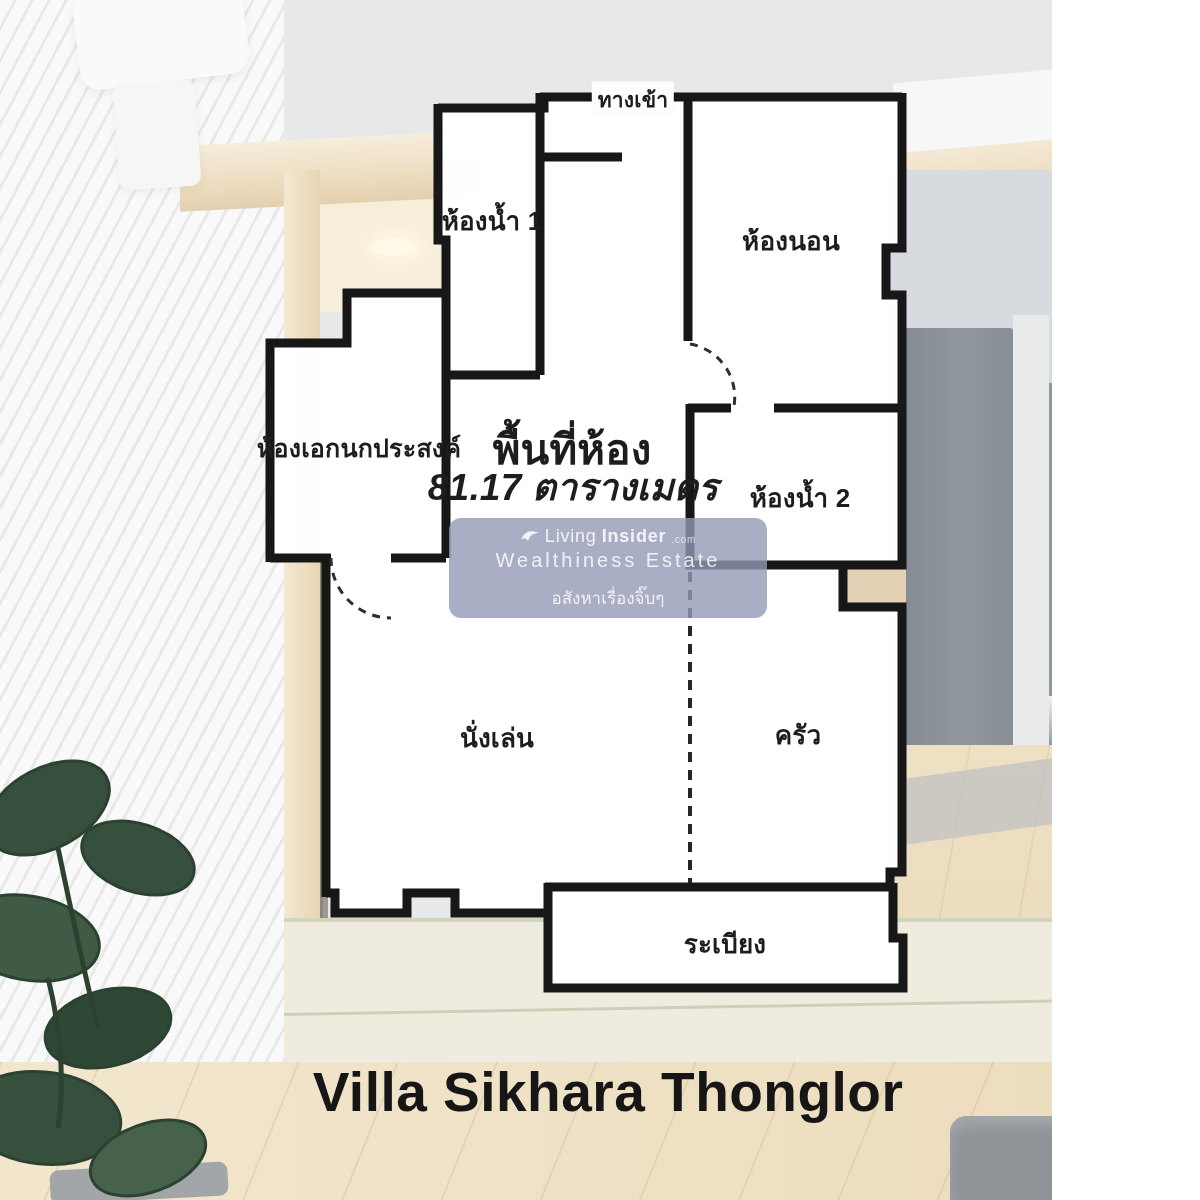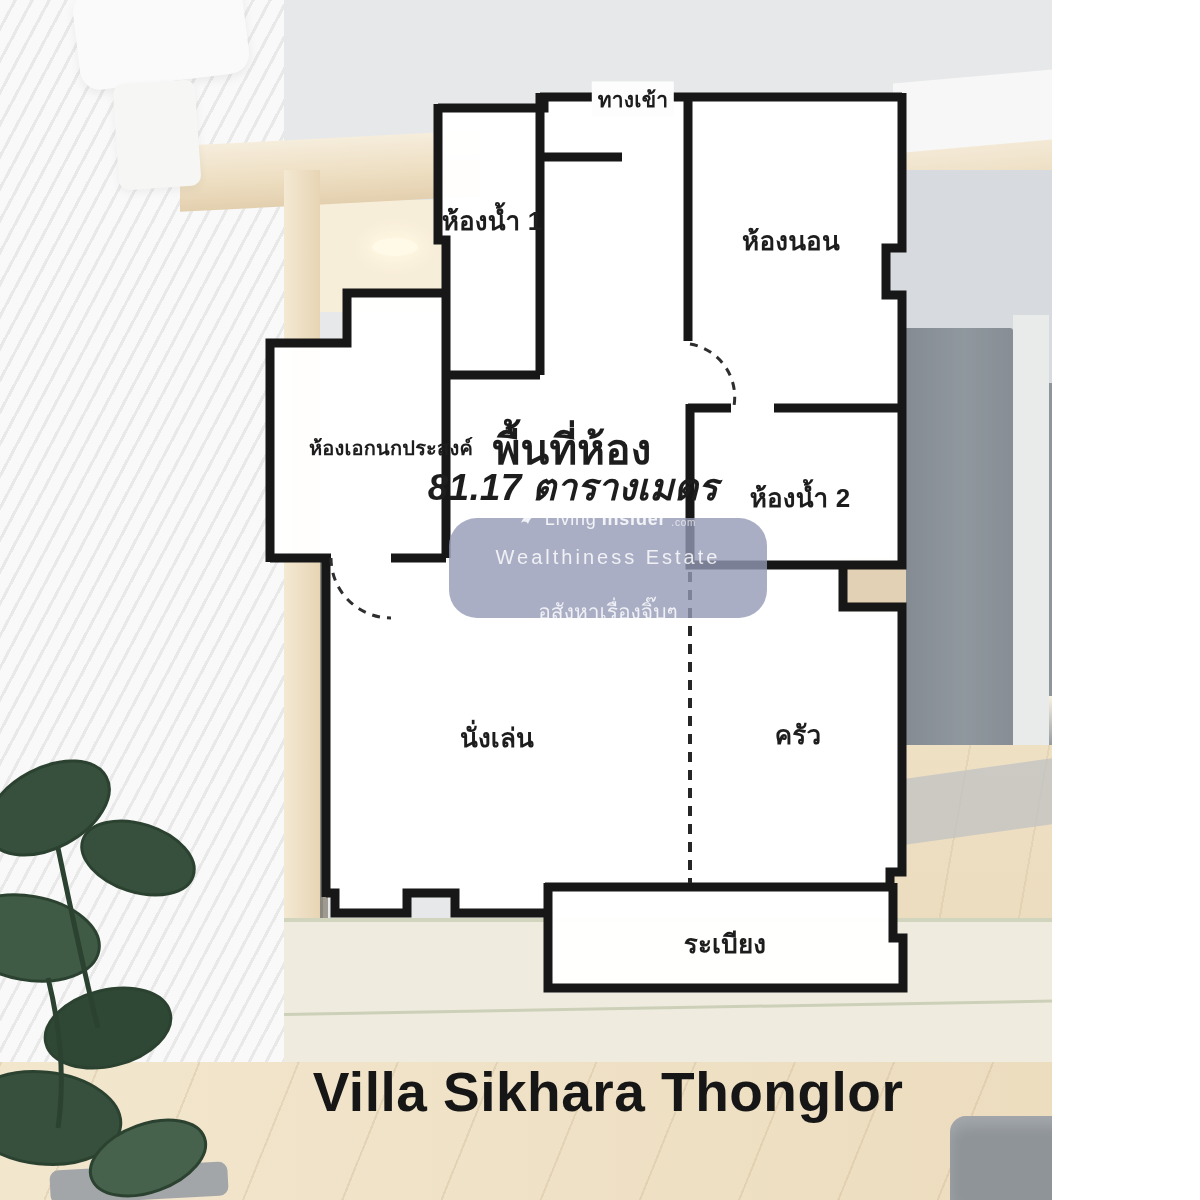--- a/index.html
+++ b/index.html
@@ -45,32 +45,32 @@
   .cushion{left:50px;top:1166px;width:178px;height:34px;background:#a3a6a8;border-radius:9px;transform:rotate(-3deg);}
   .haze{left:0;top:0;width:1200px;height:1200px;background:rgba(255,255,255,.26);}
 
   
   .plan-svg{left:0;top:0;width:1200px;height:1200px;z-index:4;}
   .room-label{position:absolute;z-index:5;transform:translate(-50%,-50%);white-space:nowrap;
     color:#1d1d1d;font-weight:600;font-size:26px;letter-spacing:.2px;}
   .entrance-label{font-size:21px;background:#fdfdfd;padding:1px 6px;z-index:6;}
   .area-line1{font-size:42px;font-weight:700;}
   .area-line2{font-size:37px;font-weight:700;font-style:italic;}
-  .mp-label{font-size:20px;margin-left:32px;}
+  .mp-label{font-size:25px;}
 
   
   .watermark{left:449px;top:518px;width:318px;height:100px;z-index:7;background:rgba(147,154,182,.8);
-    border-radius:28px;display:flex;flex-direction:column;align-items:center;justify-content:center;gap:16px;
+    border-radius:12px;display:flex;flex-direction:column;align-items:center;justify-content:center;gap:2px;
     color:rgba(255,255,255,.85);}
   .wm-line1{display:flex;align-items:center;gap:5px;font-size:18px;letter-spacing:.8px;}
   .wm-living{font-weight:300;}
   .wm-insider{font-weight:700;}
   .wm-com{font-size:10px;opacity:.8;align-self:flex-end;margin-bottom:2px;}
   .wm-line2{font-size:20px;letter-spacing:3px;font-weight:400;color:rgba(255,255,255,.82);}
-  .wm-line3{font-size:21px;color:rgba(255,255,255,.82);margin-top:10px;}
+  .wm-line3{font-size:17px;color:rgba(255,255,255,.82);margin-top:10px;}
 
   
   .page-title{left:608px;top:1092px;transform:translate(-50%,-50%);z-index:8;position:absolute;
     font-size:55px;font-weight:700;letter-spacing:.5px;color:#161616;white-space:nowrap;}
 </style>
 </head>
 <body>
 
 <div id="stage">
 

